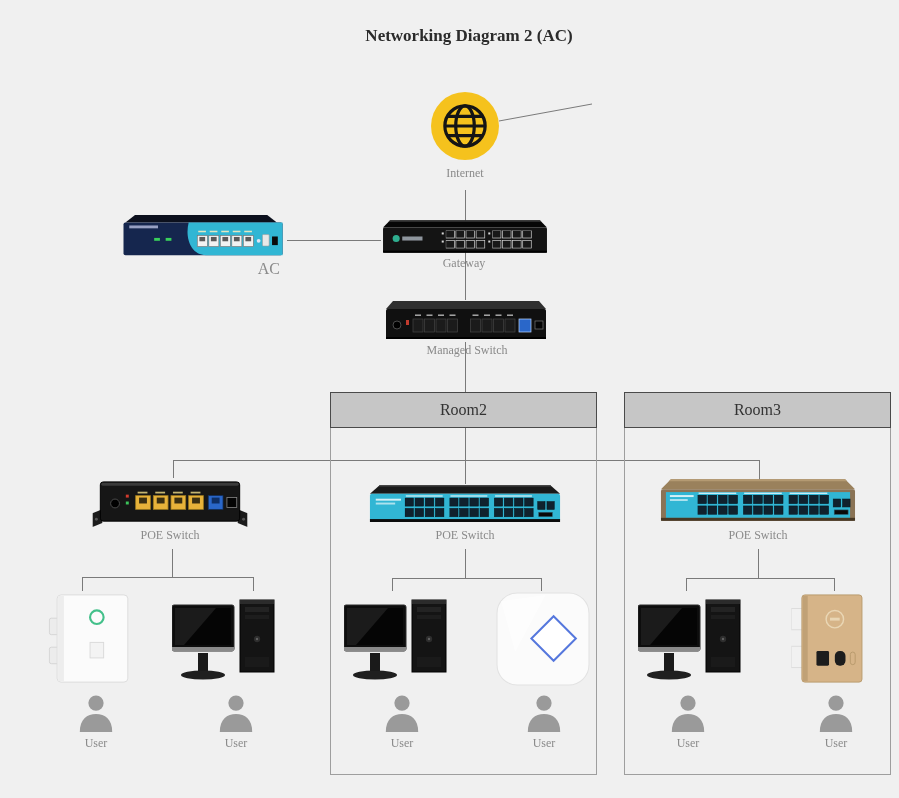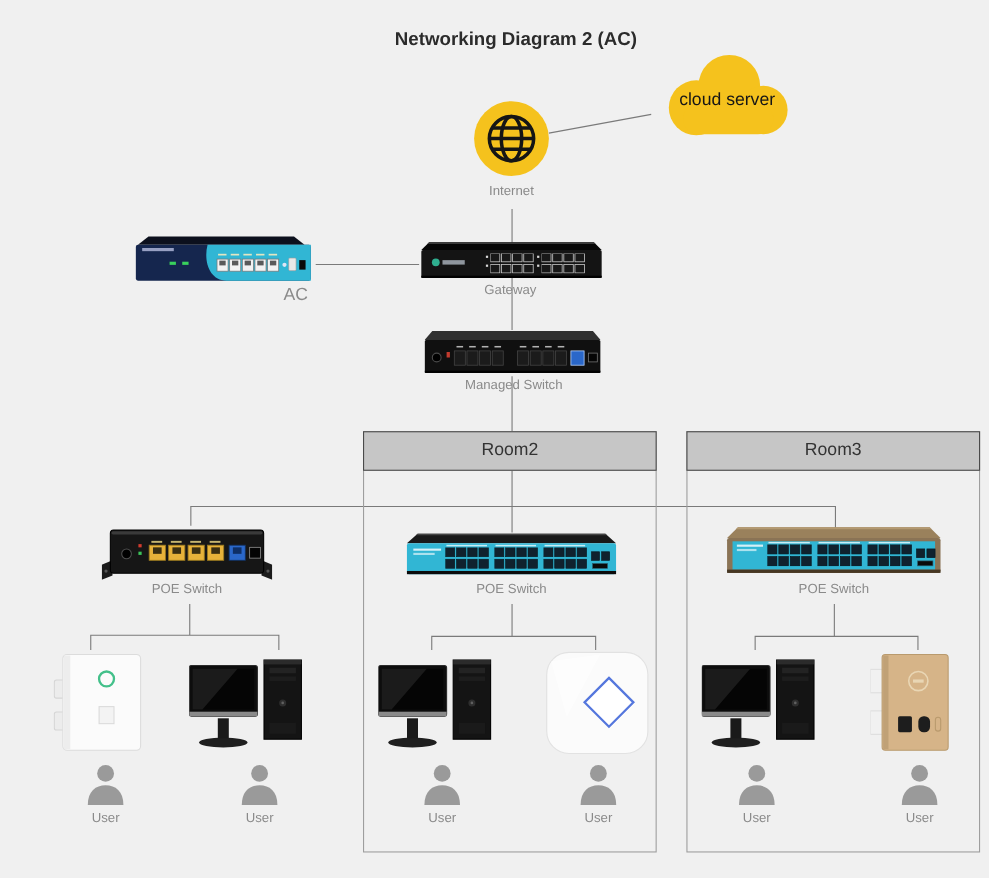--- a/index.html
+++ b/index.html
@@ -1,17 +1,17 @@
 <!DOCTYPE html>
 <html><head>
 <meta charset="utf-8">
 <style>
   html,body{margin:0;padding:0;background:#f0f0f0;}
   .canvas{position:relative;width:899px;height:798px;background:#f0f0f0;
-          font-family:Liberation Sans, sans-serif;overflow:hidden;}
+          font-family:Liberation Serif, serif;overflow:hidden;}
   .lines{position:absolute;left:0;top:0;}
   .title{position:absolute;left:299px;top:26px;width:340px;text-align:center;
          font-size:17px;font-weight:bold;color:#2b2b2b;}
   .lbl{position:absolute;color:#8a8a8a;font-size:12px;text-align:center;}
   .globe{position:absolute;left:431px;top:92px;width:68px;height:68px;background:#f5c21d;
          border-radius:50%;display:flex;align-items:center;justify-content:center;}
   .cloud{position:absolute;left:597px;top:42px;width:128px;height:92px;}
   .cloud .cloud-label{position:absolute;left:0;top:44%;width:100%;text-align:center;
          font-size:16px;color:#161616;}
   .room{position:absolute;top:392px;width:267px;height:383px;border:1px solid #9e9e9e;
@@ -289,26 +289,20 @@
       <path d="M465.5,460 V484"></path>
       <path d="M759.5,460 V480"></path>
       <path d="M172.5,549 V577 M82.5,577.5 H253.5 M82.5,577 V591 M253.5,577 V591"></path>
       <path d="M465.5,549 V578 M392.5,578.5 H541.5 M392.5,578 V591 M541.5,578 V591"></path>
       <path d="M758.5,549 V578 M686.5,578.5 H834.5 M686.5,578 V591 M834.5,578 V591"></path>
     </g>
   </svg>
 
   <div class="title">Networking Diagram 2 (AC)</div>
 
-  <div class="cloud">
-    <svg width="128" height="92">
-        <use href="#s-cloud"></use>
-      </svg>
-    <div class="cloud-label">cloud server</div>
-  </div>
 
   <div class="globe">
     <svg width="58" height="58">
         <use href="#s-globe"></use>
       </svg>
   </div>
   <div class="lbl" style="left:395px;top:166px;width:140px;">Internet</div>
 
   <svg class="dev" style="left:121px;top:213px;" width="166" height="46" viewBox="0 0 172 48">
       <use href="#s-ac"></use>

